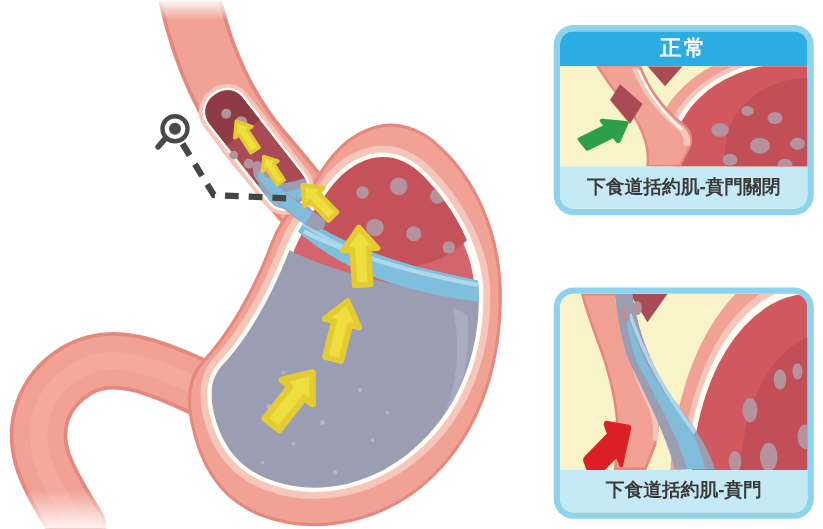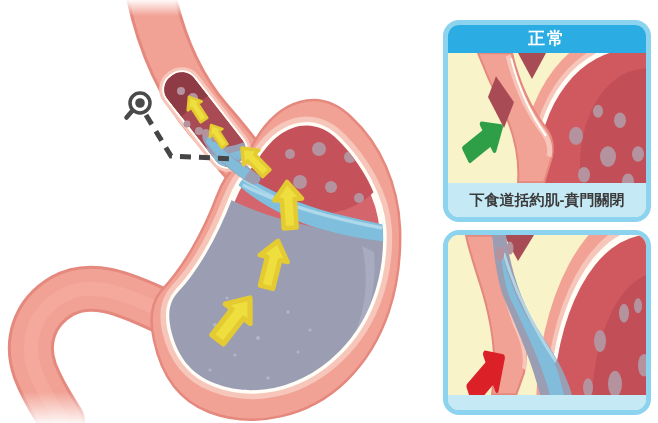--- a/index.html
+++ b/index.html
@@ -1,21 +1,21 @@
 <!DOCTYPE html>
 <html><head>
 <meta charset="utf-8">
 <style>
   html,body{margin:0;padding:0;background:#fff;}
   .stage{position:relative;width:658px;height:423px;background:#ffffff;overflow:hidden;
          font-family:"Liberation Sans",sans-serif;}
   .main-art{position:absolute;left:0;top:0;}
   .panel{position:absolute;left:443px;width:208px;border:5px solid #8BD3EE;border-radius:16px;
          background:#F8F3C8;overflow:hidden;display:flex;flex-direction:column;box-sizing:border-box;}
-  #panel-normal{top:20px;height:202px;}
+  #panel-normal{top:20px;height:152px;}
   #panel-reflux{top:230px;height:185px;}
   .panel-header{flex:none;background:#2BACE2;color:#ffffff;font-size:17px;font-weight:bold;
                 text-align:center;height:28px;line-height:28px;letter-spacing:2px;}
   .panel-content{flex:1;position:relative;background:#F8F3C8;}
   .panel-content svg{position:absolute;left:0;top:0;width:100%;height:100%;}
   .panel-caption{flex:none;background:#C6E9F6;color:#3B3B3B;font-size:15px;font-weight:600;
                  text-align:center;padding:7px 16px 8px;line-height:1.3;}
   .cap-line{display:block;}
 </style>
 </head>
@@ -228,16 +228,17 @@
                    C94,70 80,54 62,34 C56,26 53,14 52,4 Z" fill="#7FBEDC" opacity="0.95"></path>
           <path d="M56,10 C68,32 86,50 108,68" fill="none" stroke="#B3DBEC" stroke-width="2.5" opacity="0.9"></path>
           <circle cx="52" cy="10" r="4" fill="#B5939E"></circle>
           <circle cx="62" cy="7" r="3.5" fill="#B5939E"></circle>
         </g>
 
         <path d="M0,0 L15,19 L7,19 L7,50 L-7,50 L-7,19 L-15,19 Z" transform="translate(55,66) rotate(58) scale(0.75)" stroke="#DB2127" stroke-width="5" stroke-linejoin="round" fill="#DB2127"></path>
       </svg>
     </div>
     <div class="panel-caption">
+      <span class="cap-line">下食道括約肌-賁門</span>
     </div>
   </div>
 
 </div>
 
 </body></html>

